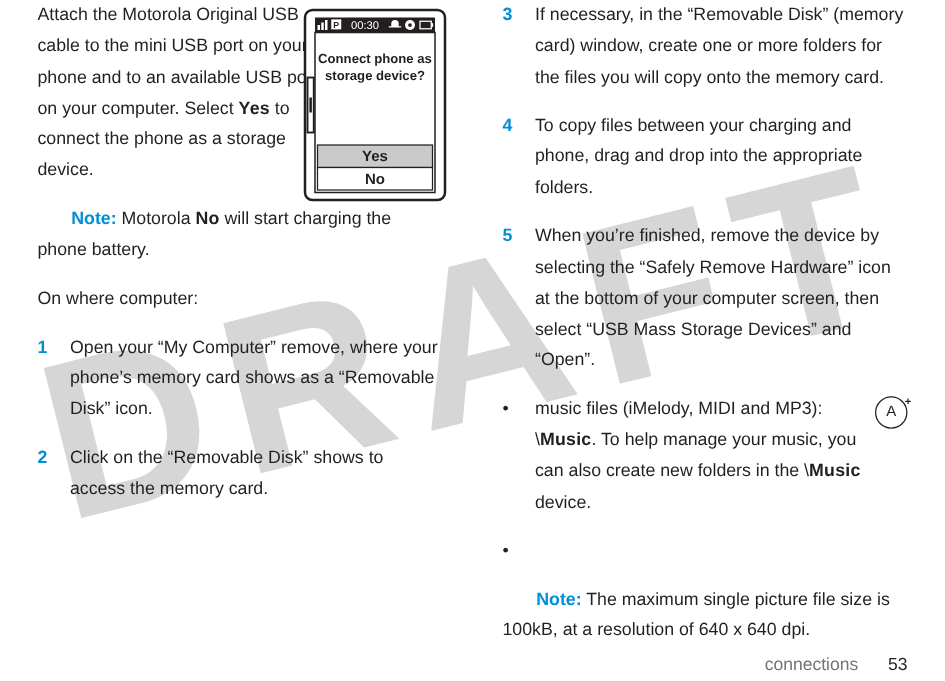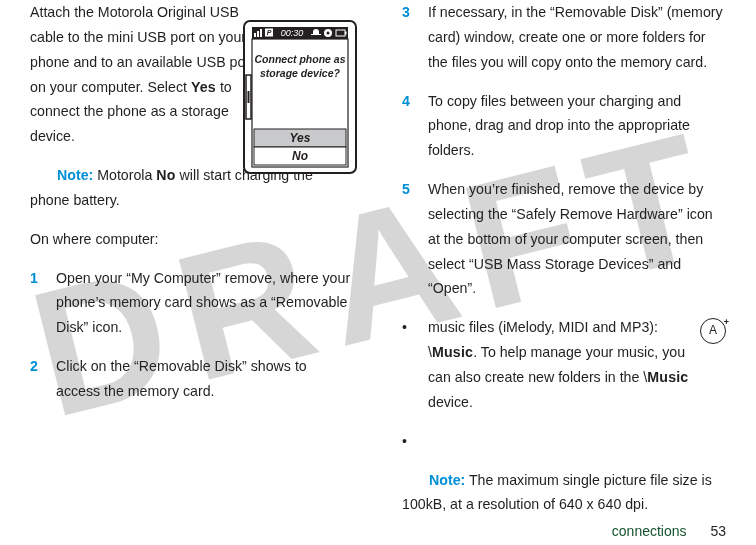--- a/index.html
+++ b/index.html
@@ -34,24 +34,23 @@
     gap: 48px;
     padding: 0 30px;
     font-size: 14.2px;
     line-height: 1.75;
   }
   .col { flex: 1 1 0; }
   .left-top { position: relative; }
   .intro-text { width: 230px; }
   .phone-illus {
     position: absolute;
-    top: 19px;
+    top: 6px;
     right: -4px;
     width: 116px;
-    font-style: italic;
   }
   .bold { font-weight: 700; letter-spacing: 0.2px; font-family: "Arial Narrow", Arial, sans-serif; }
   .note-label { color: #008fd5; font-weight: 700; margin-left: 27px; }
   .p { margin-bottom: 14px; }
   .ol { list-style: none; }
   .ol .li {
     display: flex;
     gap: 14px;
     margin-bottom: 14px;
   }
@@ -63,21 +62,21 @@
   .ul { list-style: none; }
   .ul .li { display: flex; gap: 14px; margin-bottom: 14px; }
   .ul .bullet { min-width: 12px; }
   .footer {
     position: absolute;
     bottom: 6px;
     right: 30px;
     font-size: 14px;
     z-index: 1;
   }
-  .footer .section { color: #14532d; }
+  .footer .section { color: #737373; }
   .footer .pagenum { font-weight: 400; margin-left: 20px; }
   .aicon {
     display: inline-block;
     width: 26px; height: 26px;
     border: 1.6px solid #231f20;
     border-radius: 50%;
     position: relative;
     vertical-align: middle;
     margin-left: 4px;
   }

